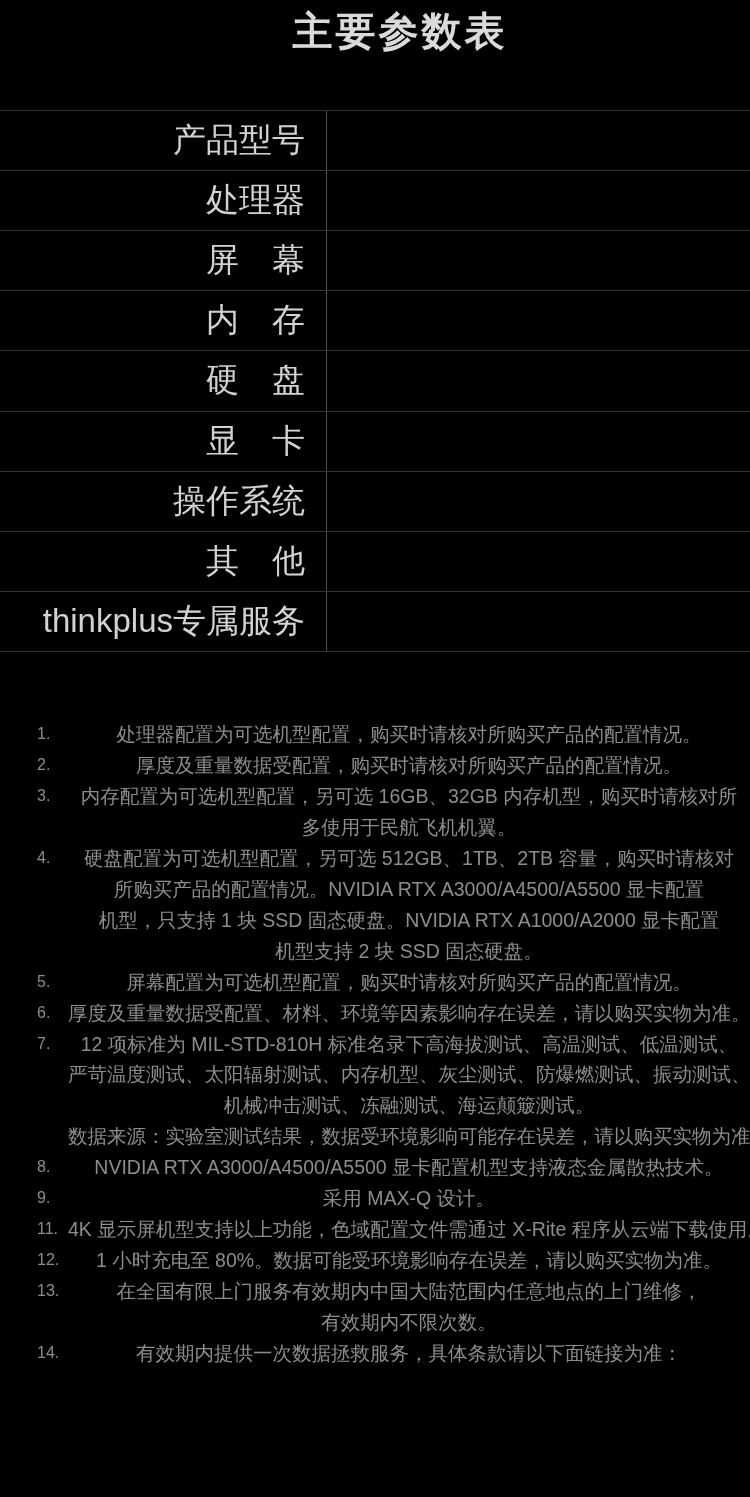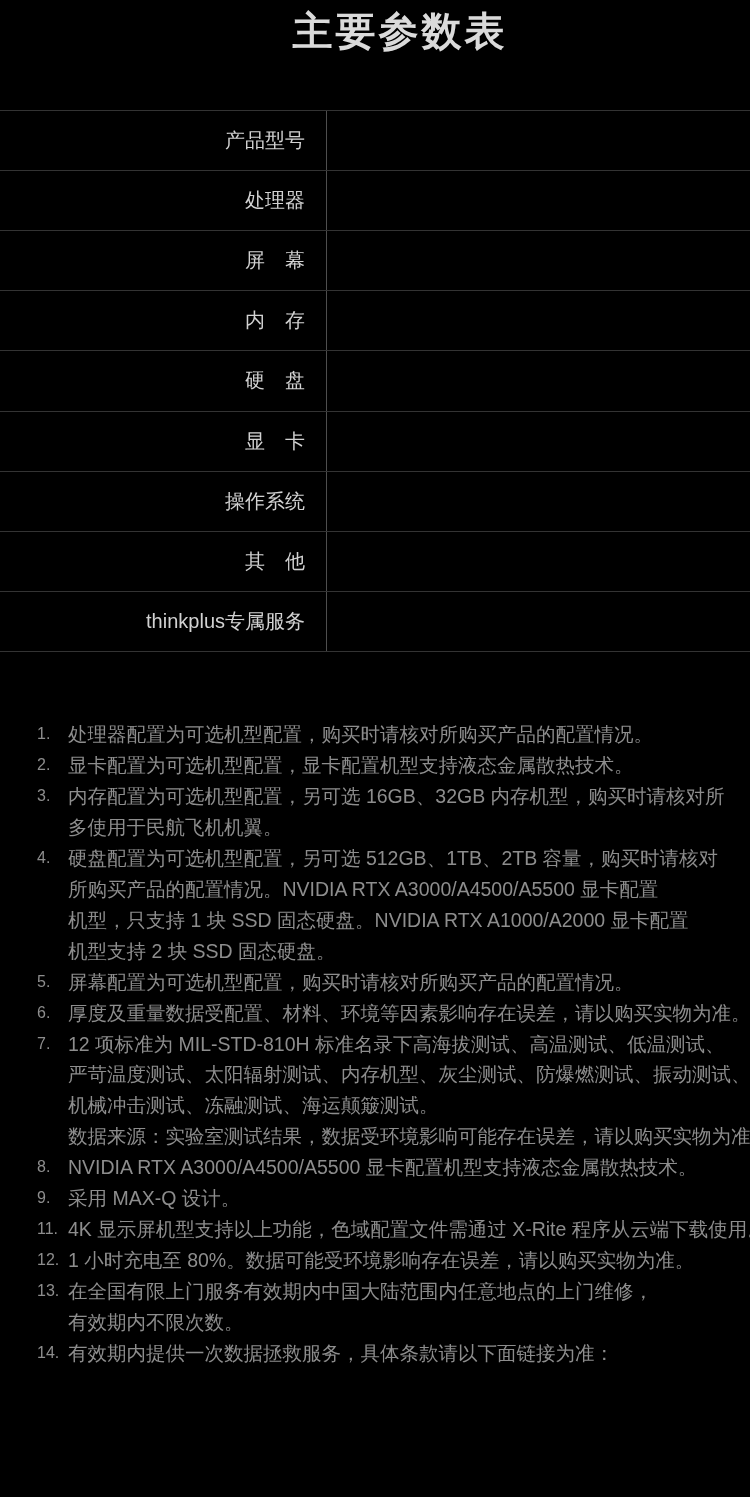--- a/index.html
+++ b/index.html
@@ -39,21 +39,21 @@
     border-top: 1px solid #333;
   }
   .spec-row:last-child { border-bottom: 1px solid #333; }
   .spec-label {
     width: 327px;
     border-right: 1px solid #4e4e4e;
     display: flex;
     align-items: center;
     justify-content: flex-end;
     padding-right: 21px;
-    font-size: 20px;
+    font-size: 33px;
     font-weight: 500;
     color: #d2d2d2;
     white-space: nowrap;
   }
   .spec-value {
     flex: 1;
     display: flex;
     align-items: center;
     padding-left: 24px;
     font-size: 24px;
@@ -74,21 +74,21 @@
     position: relative;
     padding-left: 68px;
   }
   .note-num {
     position: absolute;
     left: 37px; top: 0;
     font-size: 16px;
     line-height: 30.95px;
     color: #8d8d8d;
   }
-  .note-line { white-space: nowrap; }
+  .note-line { white-space: nowrap; text-align: center; }
 </style>
 </head>
 <body>
 
 <div class="page">
 
   <h1 class="title">主要参数表</h1>
 
   <div class="spec-table">
   <div class="spec-row">
@@ -138,21 +138,21 @@
 </div>
 
   <ol class="footnotes">
   <li class="note">
     <span class="note-num">1.</span>
     <span class="note-text"><div class="note-line">处理器配置为可选机型配置，购买时请核对所购买产品的配置情况。</div></span>
   </li>
 
   <li class="note">
     <span class="note-num">2.</span>
-    <span class="note-text"><div class="note-line">显卡配置为可选机型配置，显卡配置机型支持液态金属散热技术。</div></span>
+    <span class="note-text"><div class="note-line">厚度及重量数据受配置，购买时请核对所购买产品的配置情况。</div></span>
   </li>
 
   <li class="note">
     <span class="note-num">3.</span>
     <span class="note-text"><div class="note-line">内存配置为可选机型配置，另可选 16GB、32GB 内存机型，购买时请核对所</div><div class="note-line">多使用于民航飞机机翼。</div></span>
   </li>
 
   <li class="note">
     <span class="note-num">4.</span>
     <span class="note-text"><div class="note-line">硬盘配置为可选机型配置，另可选 512GB、1TB、2TB 容量，购买时请核对</div><div class="note-line">所购买产品的配置情况。NVIDIA RTX A3000/A4500/A5500 显卡配置</div><div class="note-line">机型，只支持 1 块 SSD 固态硬盘。NVIDIA RTX A1000/A2000 显卡配置</div><div class="note-line">机型支持 2 块 SSD 固态硬盘。</div></span>

